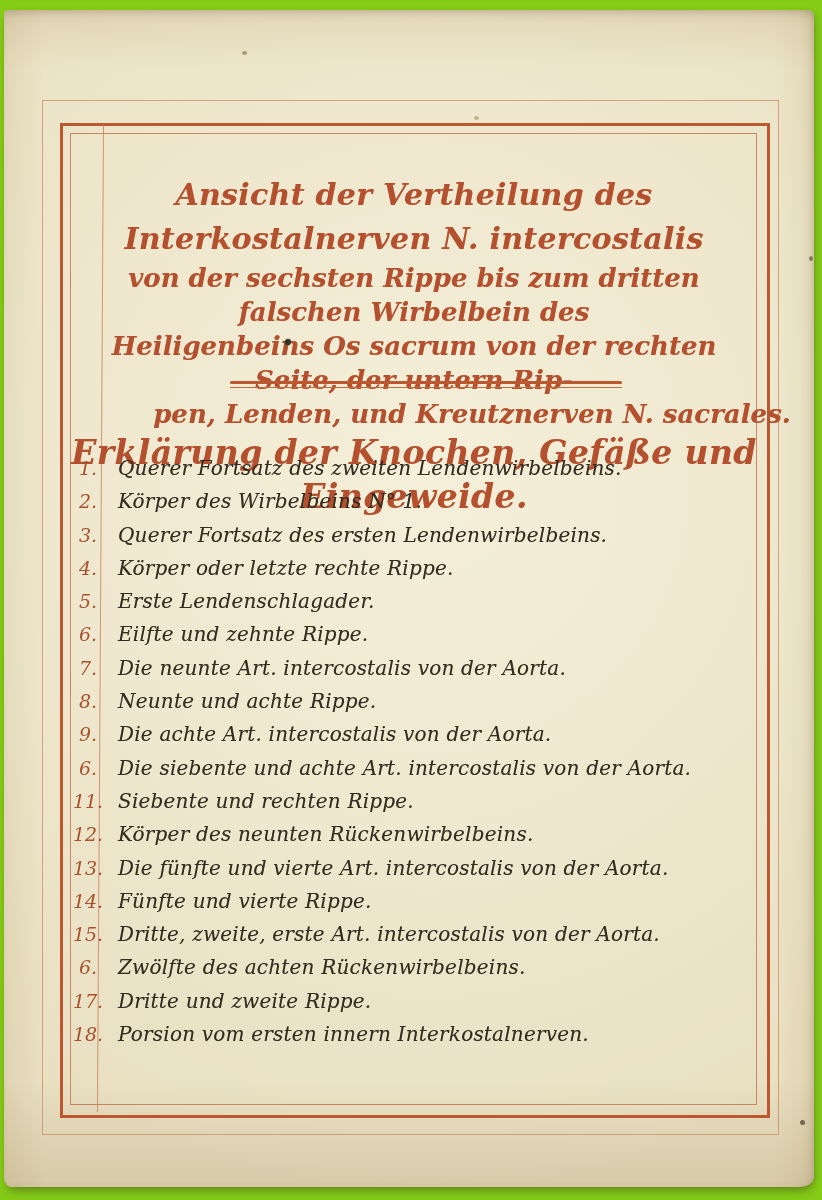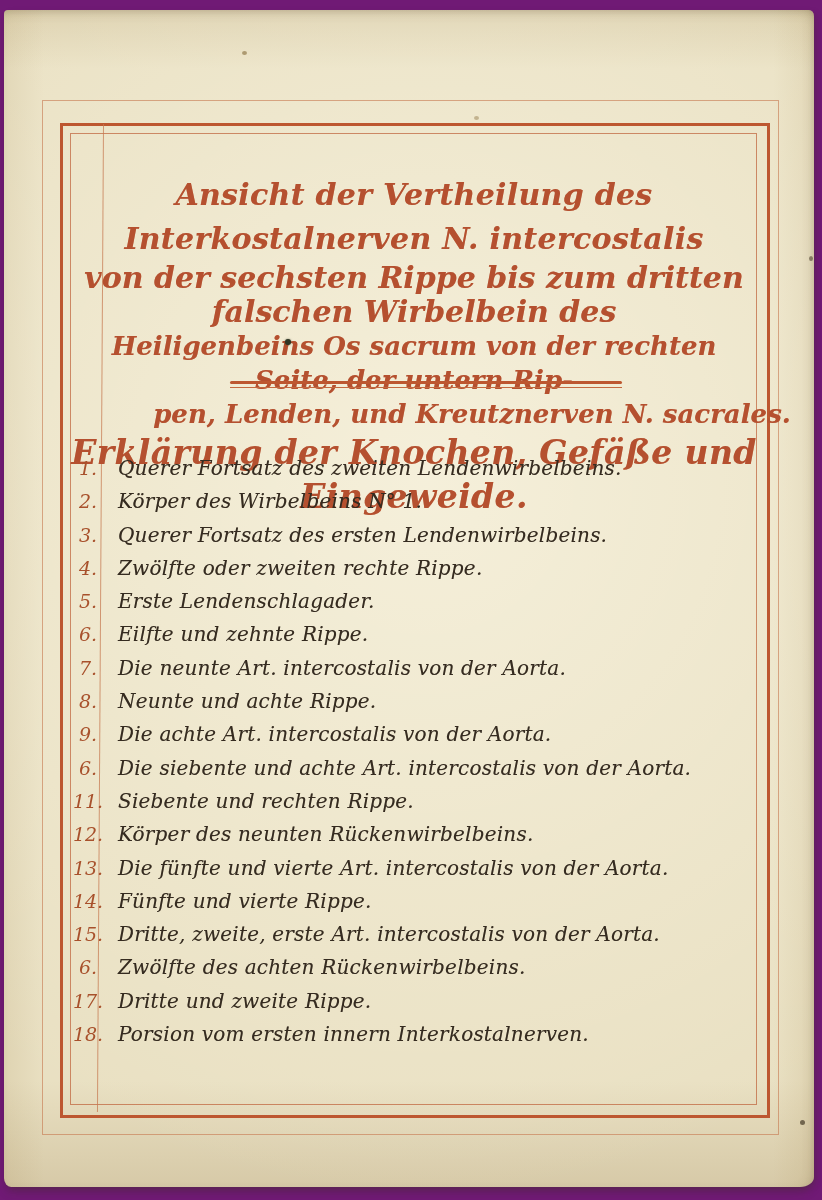--- a/index.html
+++ b/index.html
@@ -1,17 +1,17 @@
 <!DOCTYPE html>
 <html><head>
 <meta charset="utf-8">
 <style>
   html,body{margin:0;padding:0;background:#ffffff;width:822px;height:1200px;overflow:hidden;
     font-family:"DejaVu Serif", serif;}
-  .stage{position:relative;width:822px;height:1200px;background:#701a75;}
+  .stage{position:relative;width:822px;height:1200px;background:#84cc16;}
   .paper{
     position:absolute;left:4px;top:10px;width:810px;height:1177px;
     background-color:#e9e0c2;
     background-image:
       radial-gradient(120% 85% at 52% 40%, rgba(255,252,238,.55), rgba(255,252,238,0) 72%),
       linear-gradient(to right, rgba(150,120,60,.12), rgba(150,120,60,0) 5%, rgba(150,120,60,0) 95%, rgba(160,130,70,.14)),
       linear-gradient(to bottom, rgba(150,120,60,.16), rgba(150,120,60,0) 5%, rgba(150,120,60,0) 91%, rgba(140,110,60,.20));
     border-radius:4px 5px 14px 7px / 4px 6px 10px 9px;
     box-shadow:0 7px 10px -3px rgba(60,50,35,.35), 3px 2px 7px -2px rgba(60,50,35,.25),
       inset -7px 0 14px -10px rgba(90,70,40,.45), inset 0 9px 14px -11px rgba(90,70,40,.45);
@@ -23,21 +23,21 @@
     border:3px solid #bd5730;}
   .rule-inner{position:absolute;left:66px;top:123px;width:685px;height:970px;
     border:1px solid rgba(190,95,55,.7);}
   .rule-margin{position:absolute;left:99px;top:114px;width:1px;height:988px;
     background:rgba(198,122,82,.75);transform:rotate(.35deg);transform-origin:top center;}
   
   .title-block{position:absolute;left:62px;top:163px;width:696px;text-align:center;
     color:#b5502f;font-style:italic;font-weight:600;
     text-shadow:0 0 .6px rgba(181,80,47,.45);}
   .t1{font-size:30px;line-height:44px;letter-spacing:.3px;}
-  .t2{font-size:30px;line-height:34px;}
+  .t2{font-size:26px;line-height:34px;}
   .t3{font-size:26px;line-height:34px;}
   .t4{font-size:26px;line-height:34px;transform:translateX(58px);}
   .t5{font-size:33px;line-height:44px;letter-spacing:.4px;}
   .title-underline{position:absolute;left:226px;top:371px;width:392px;}
   .ul-thick{height:3px;background:#bd5730;border-radius:2px;}
   .ul-thin{height:1px;background:#c4693f;margin-top:3px;}
   
   .legend{position:absolute;left:62px;top:446px;width:660px;margin:0;padding:0;list-style:none;}
   .legend-row{display:flex;align-items:baseline;height:33.3px;}
   .legend-num{flex:0 0 44px;text-align:center;color:#a8512c;font-style:italic;
@@ -84,21 +84,21 @@
         <li class="legend-row">
     <span class="legend-num">2.</span>
     <span class="legend-text">Körper des Wirbelbeins N° 1.</span>
   </li>
         <li class="legend-row">
     <span class="legend-num">3.</span>
     <span class="legend-text">Querer Fortsatz des ersten Lendenwirbelbeins.</span>
   </li>
         <li class="legend-row">
     <span class="legend-num">4.</span>
-    <span class="legend-text">Zwölfte oder zweiten rechte Rippe.</span>
+    <span class="legend-text">Körper oder letzte rechte Rippe.</span>
   </li>
         <li class="legend-row">
     <span class="legend-num">5.</span>
     <span class="legend-text">Erste Lendenschlagader.</span>
   </li>
         <li class="legend-row">
     <span class="legend-num">6.</span>
     <span class="legend-text">Eilfte und zehnte Rippe.</span>
   </li>
         <li class="legend-row">

